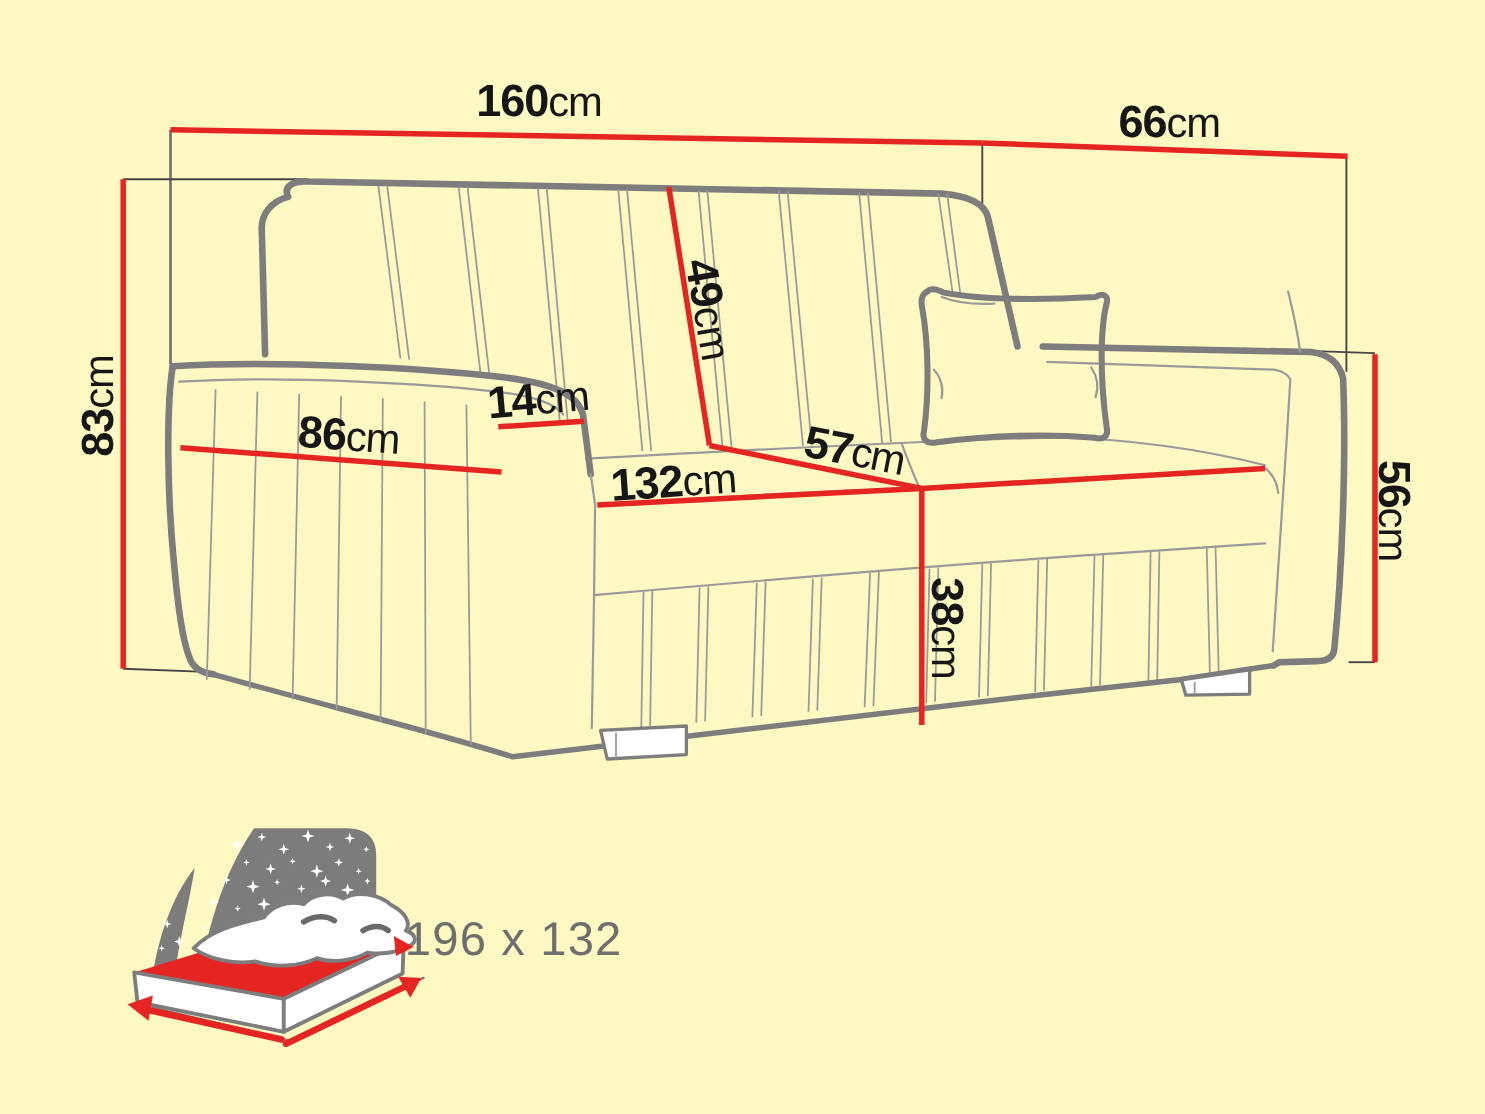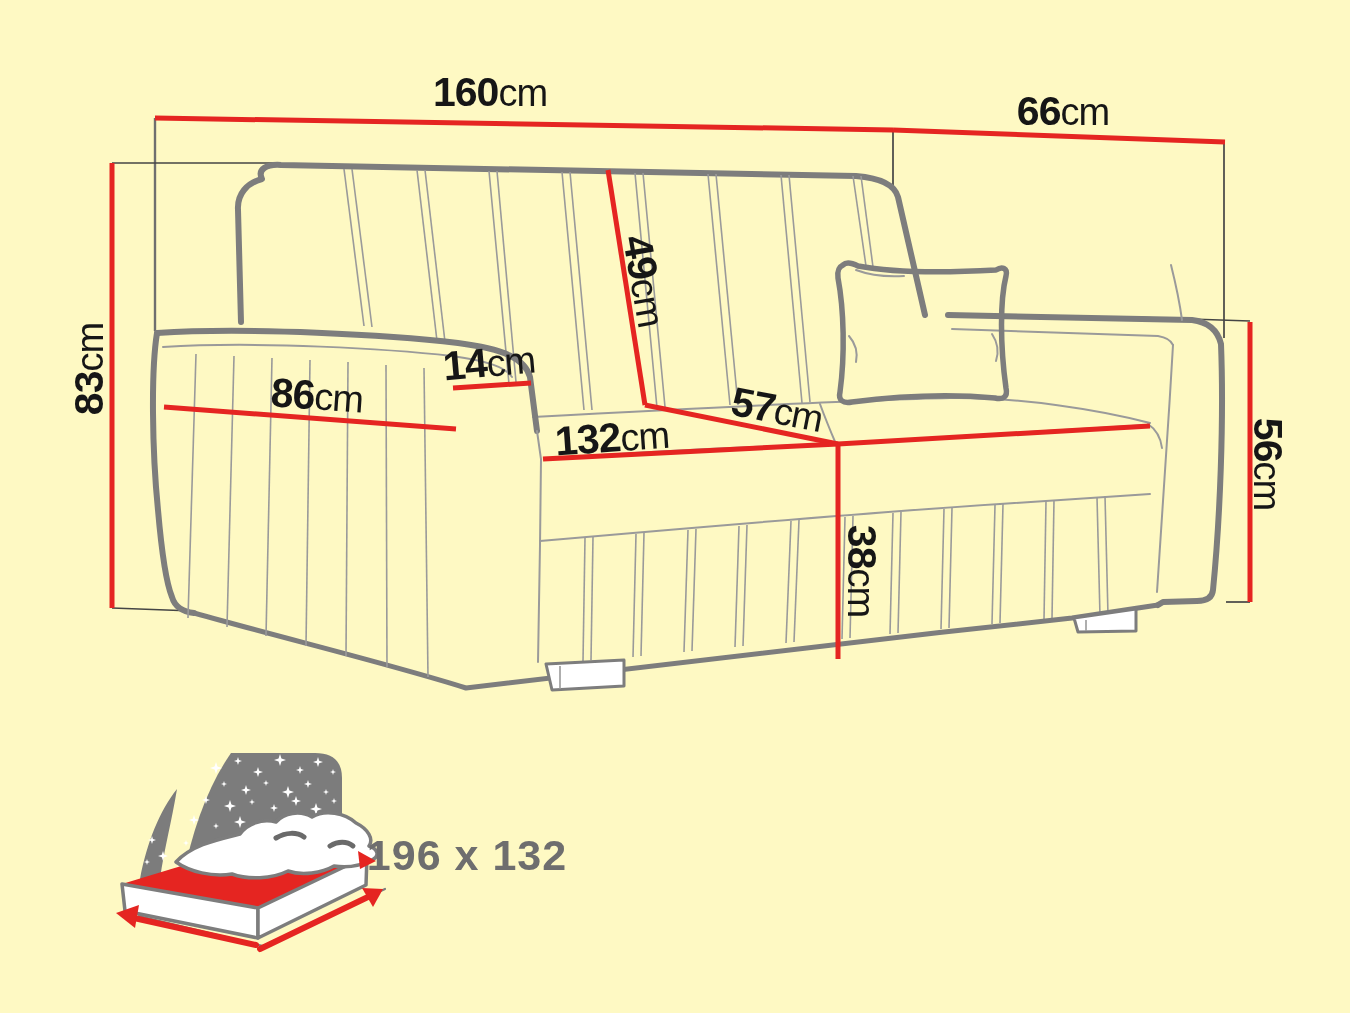--- a/index.html
+++ b/index.html
@@ -21,21 +21,21 @@
   .bedln2{stroke:var(--c-gray,#7d7d7d);stroke-width:2.2;fill:none;stroke-linecap:round;}
   .crease{stroke:#6a6a6a;stroke-width:5;fill:none;stroke-linecap:round;}
   .redarrow{stroke:var(--c-red,#e52521);stroke-width:6;fill:none;stroke-linecap:round;}
 
   
   .dim-label{position:absolute;white-space:nowrap;color:var(--c-text,#161616);
     transform:translate(-50%,-50%) rotate(var(--rot,0deg));line-height:1;}
   .dim-label .val{font-weight:bold;font-size:41px;letter-spacing:-1px;}
   .dim-label .unit{font-weight:normal;font-size:38px;letter-spacing:-1px;}
   .bed-size-label{position:absolute;transform:translate(-50%,-50%);white-space:nowrap;
-    font-weight:bold;font-size:43px;color:var(--c-bedtext,#6e6e6e);letter-spacing:1px;}
+    font-weight:normal;font-size:43px;color:var(--c-bedtext,#6e6e6e);letter-spacing:1px;}
 </style>
 </head>
 <body>
 
 <div id="stage">
 
   <svg id="drawing" viewBox="0 0 1350 1013" xmlns="http://www.w3.org/2000/svg">
     <defs>
       <path id="star4" d="M0,-1 L0.24,-0.24 L1,0 L0.24,0.24 L0,1 L-0.24,0.24 L-1,0 L-0.24,-0.24 Z" fill="#ffffff"></path>
     </defs>

